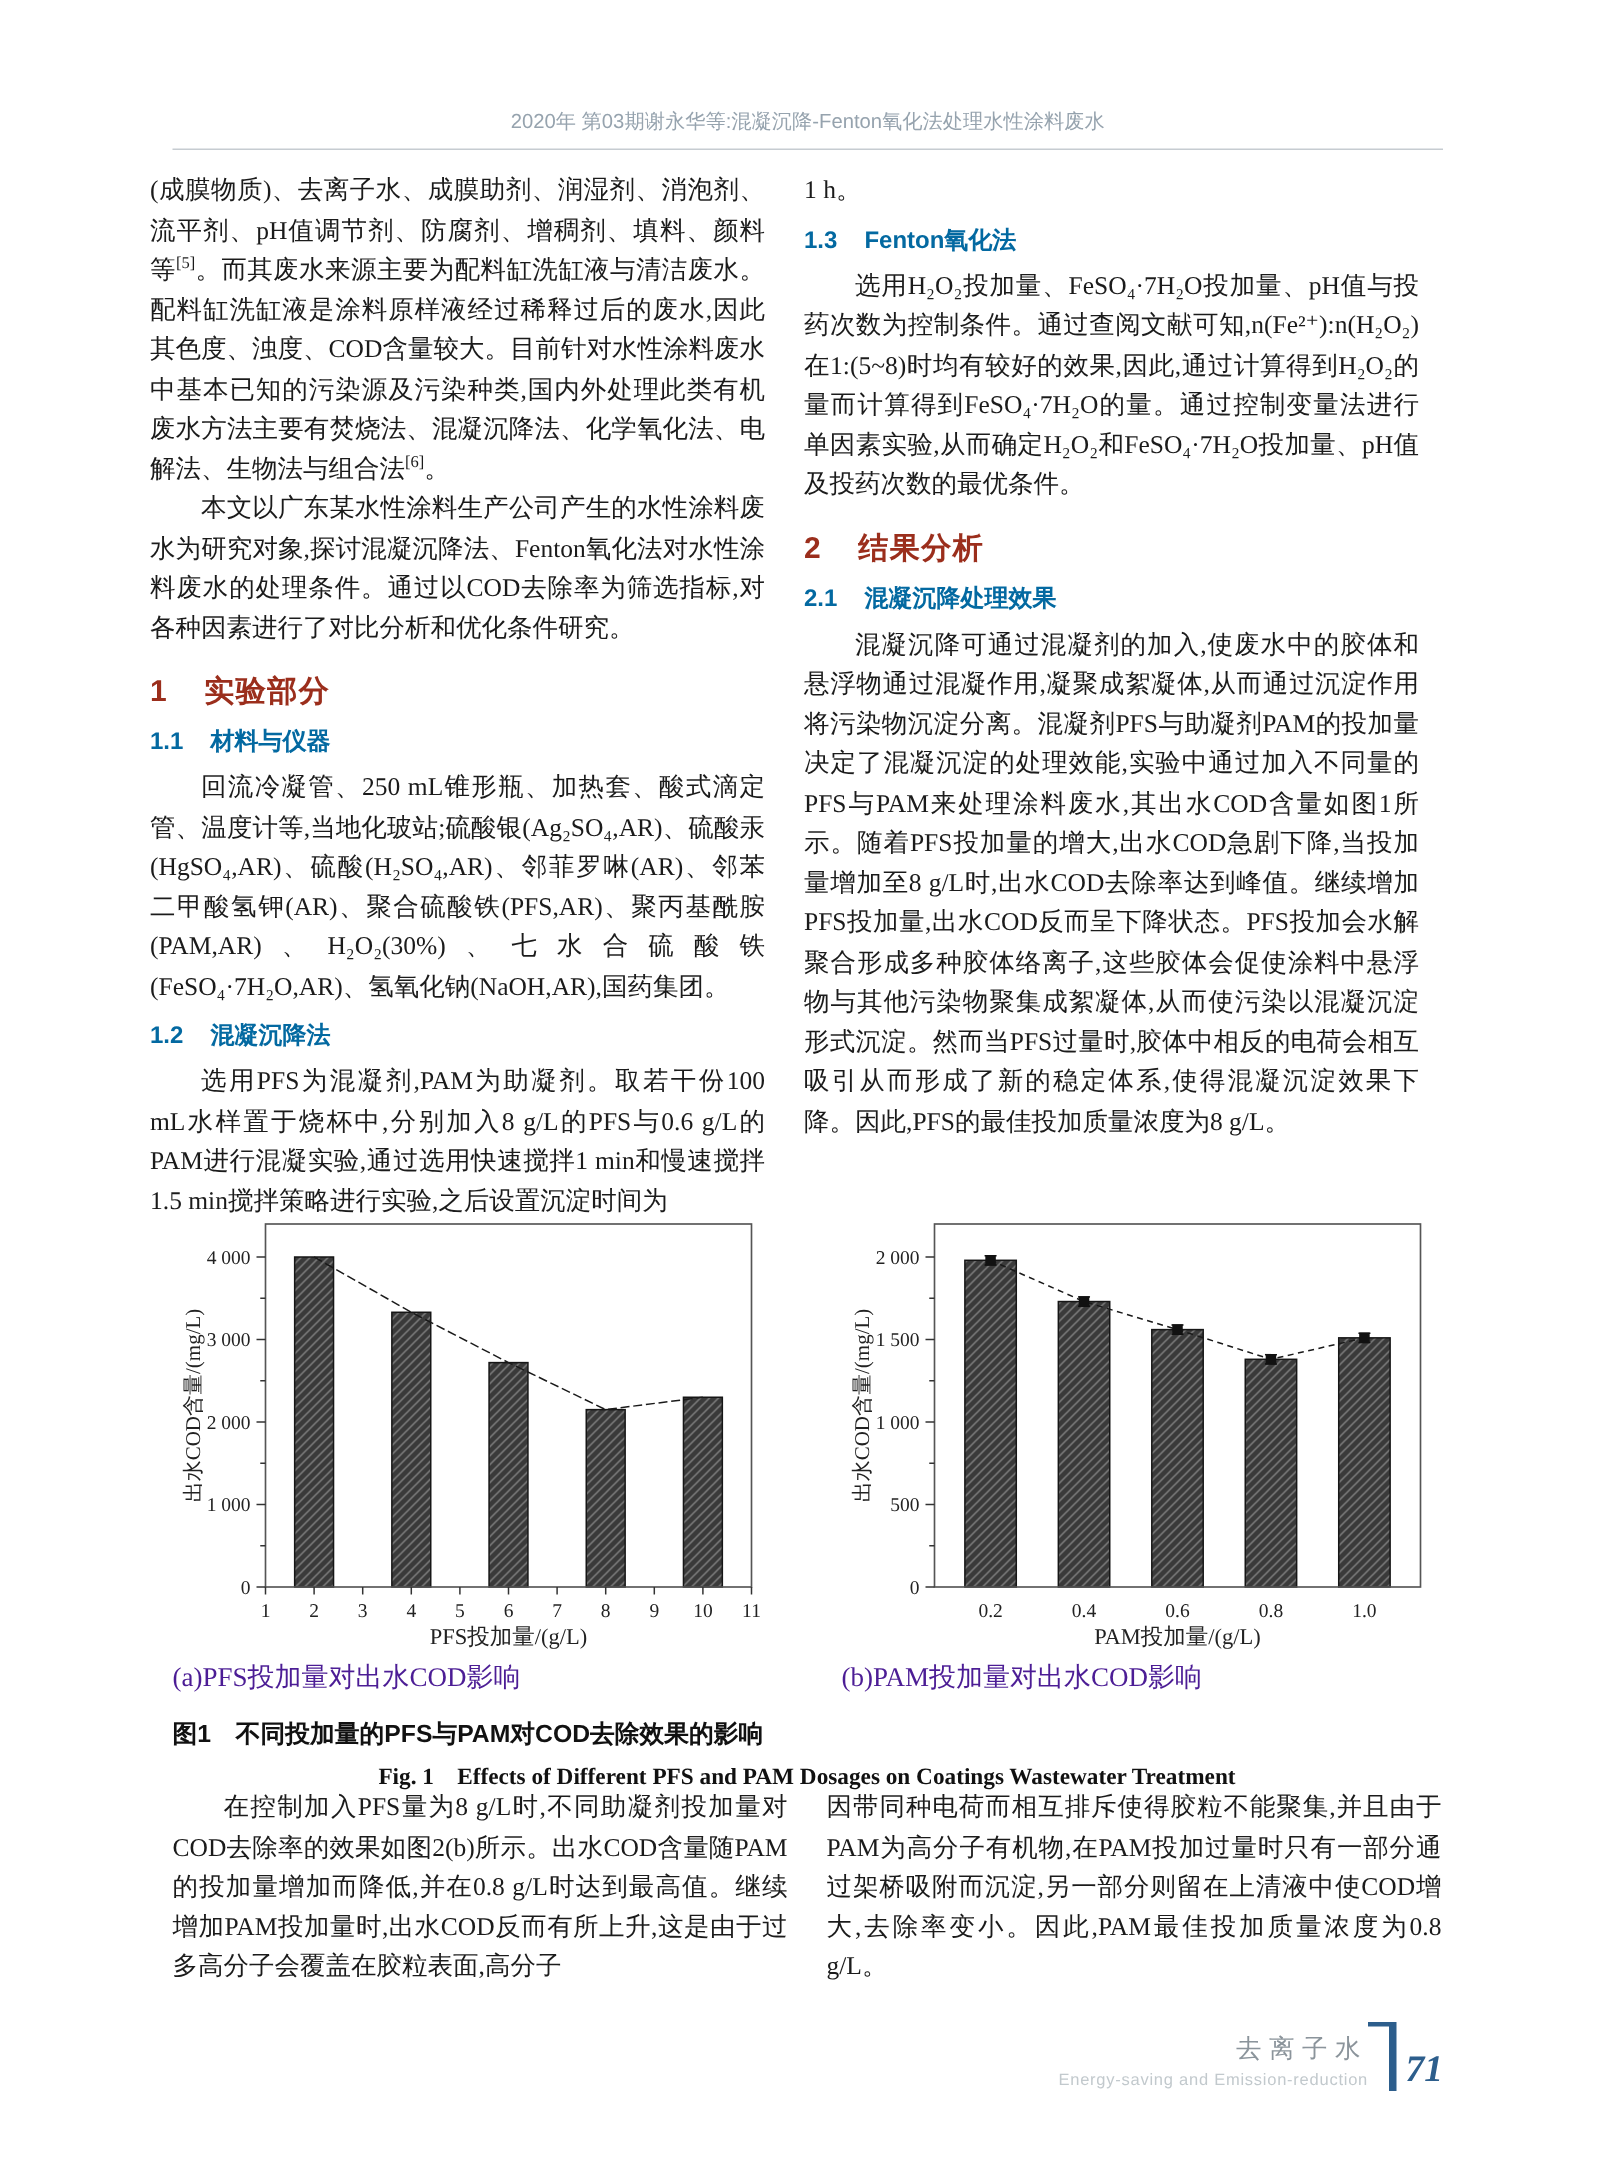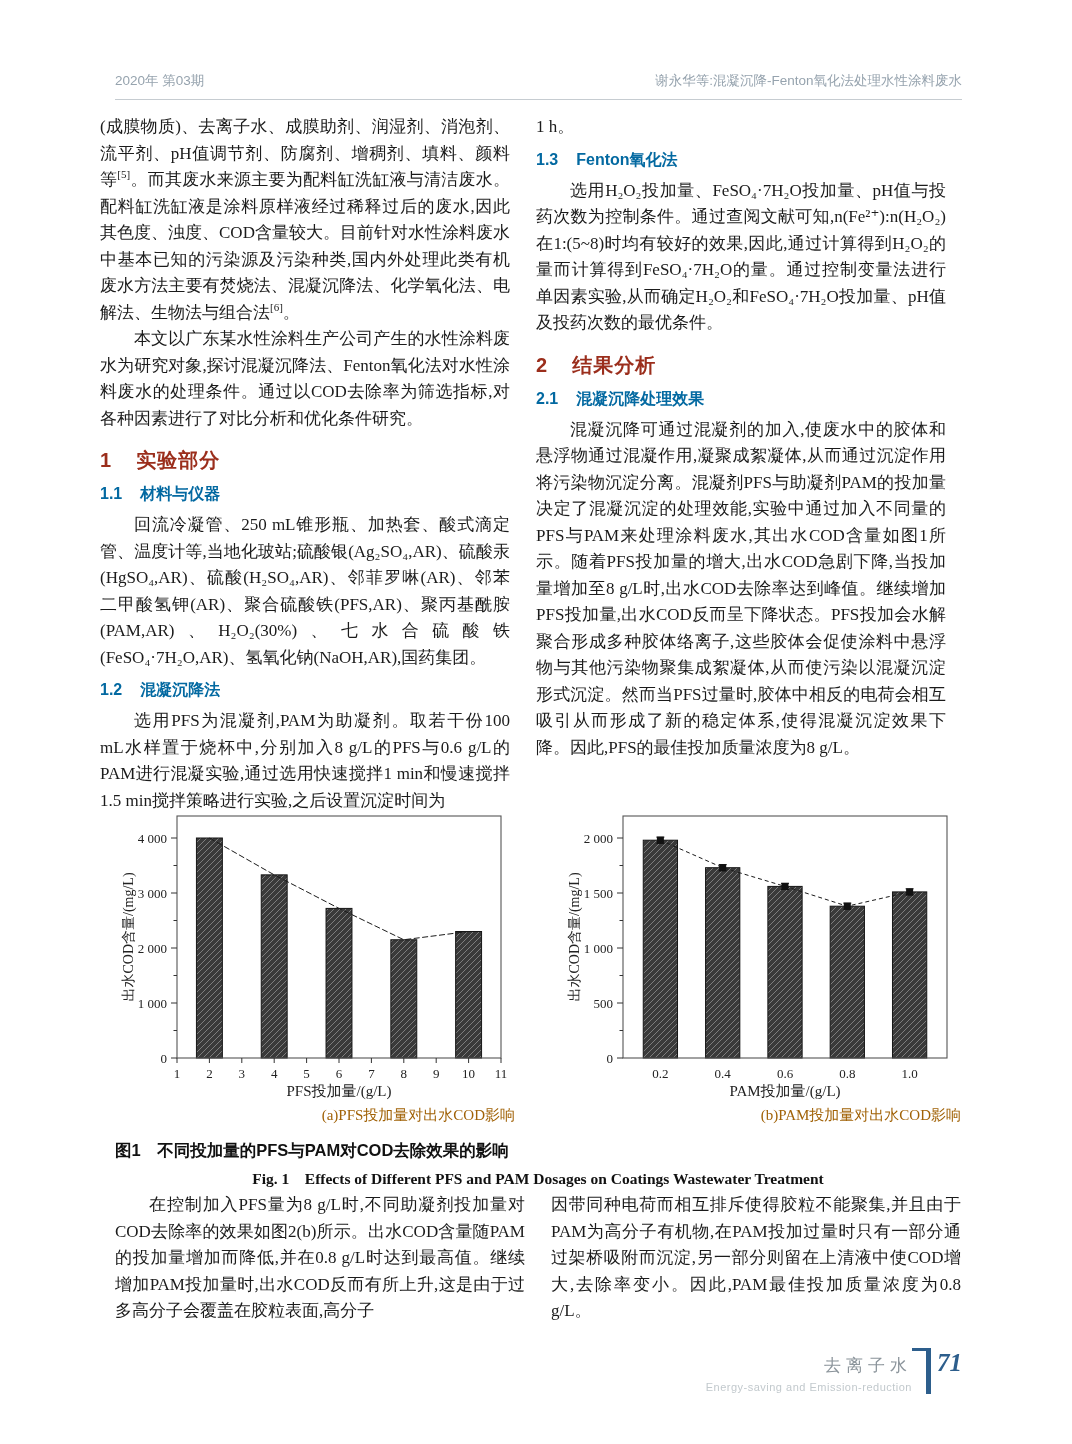--- a/index.html
+++ b/index.html
@@ -1,51 +1,51 @@
 <!DOCTYPE html>
 <html><head>
 <meta charset="utf-8">
 <style>
   *{margin:0;padding:0;box-sizing:border-box}
   html,body{background:#fff}
   .page{position:relative;width:1072px;height:1444px;margin:0 auto;background:#ffffff;
         font-family:"Liberation Serif","DejaVu Serif",serif;color:#1b1b1b;overflow:hidden}
-  .header{position:absolute;left:115px;right:110px;top:72px;display:flex;justify-content:space-between;
+  .header{position:absolute;left:115px;right:110px;top:72px;display:flex;justify-content:center;
           font-family:"Liberation Sans","DejaVu Sans",sans-serif;font-size:13.5px;color:#96a3ae;
           padding-bottom:9px;border-bottom:1px solid #c6ccd1}
   .cols{position:absolute;left:100px;top:114px;width:846px;display:flex;gap:26px}
   .cols2{position:absolute;left:115px;top:1192px;width:846px;display:flex;gap:26px}
   .col{width:410px}
   p.body{font-size:17px;line-height:26.5px;text-align:justify}
   p.indent{text-indent:2em}
   sup.ref{font-size:11px;line-height:0}
   h1.sec{font-family:"Liberation Sans","DejaVu Sans",sans-serif;color:#9b2e1c;font-size:20px;
          font-weight:bold;margin:15px 0 10px;letter-spacing:1px}
   h1.sec .num{margin-right:24px}
   h2.sec{font-family:"Liberation Sans","DejaVu Sans",sans-serif;color:#0369a1;font-size:16px;
          font-weight:bold;margin:9px 0 7px}
   h2.sec .num{margin-right:18px}
   .figure{position:absolute;left:115px;top:804px;width:846px}
   .charts{display:flex;justify-content:space-between}
   .charts svg{display:block}
   svg text{font-family:"Liberation Serif","DejaVu Serif",serif;fill:#222}
   .subcaps{display:flex;justify-content:space-between;margin-top:2px}
-  .subcap{width:400px;text-align:right;color:#a16207;font-size:15px}
+  .subcap{width:400px;text-align:left;color:#4c1d95;font-size:18px}
   .cap-cn{text-align:left;font-family:"Liberation Sans","DejaVu Sans",sans-serif;
           font-weight:bold;font-size:16.5px;margin-top:15px;color:#111}
   .cap-en{text-align:center;font-weight:bold;font-size:15.5px;margin-top:7px;color:#111}
   .footer{position:absolute;right:106px;top:1348px;display:flex;align-items:flex-start;gap:12px;
           font-family:"Liberation Sans","DejaVu Sans",sans-serif}
   .footer .titles{text-align:right;padding-top:6px}
   .f-cn{font-size:17px;color:#8b949b;letter-spacing:5px}
   .f-en{font-size:11px;color:#c2c9cd;margin-top:4px;letter-spacing:0.5px}
   .pagemark{position:relative;width:42px;height:50px}
   .pagemark .arm{position:absolute;left:-12px;top:0;width:16px;height:3px;background:#2d5e8c}
   .pagemark .bar{position:absolute;left:2px;top:0;width:5px;height:46px;background:#2d5e8c}
-  .pagemark .num{position:absolute;left:13px;top:1px;font-style:italic;font-weight:bold;
+  .pagemark .num{position:absolute;left:13px;top:18px;font-style:italic;font-weight:bold;
                  font-size:25px;color:#2d5e8c;font-family:"Liberation Serif",serif}
 </style>
 </head>
 <body>
 
 <div class="page">
 
   <div class="header">
     <span>2020年 第03期</span>
     <span>谢永华等:混凝沉降-Fenton氧化法处理水性涂料废水</span>

